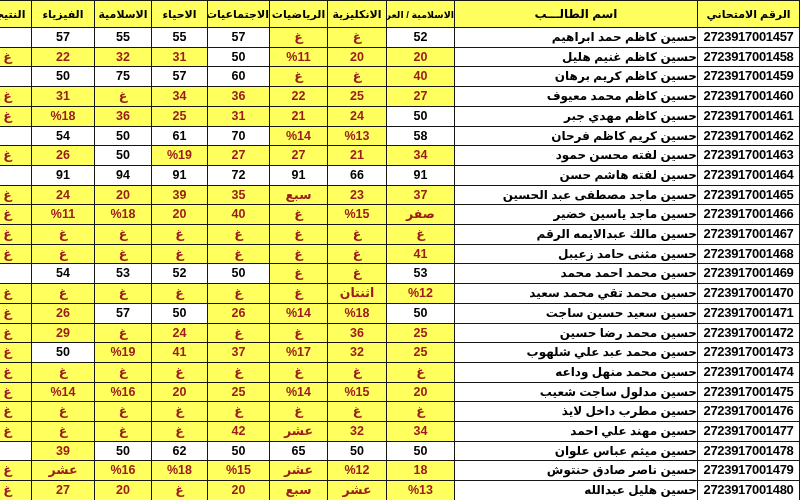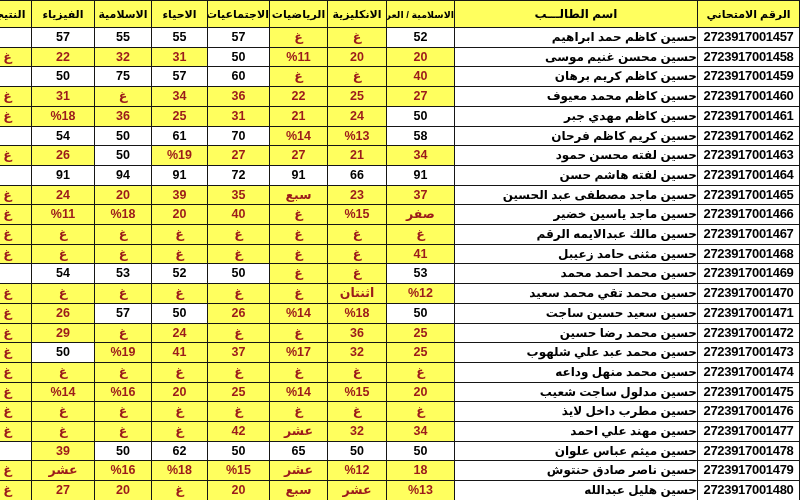--- a/index.html
+++ b/index.html
@@ -94,21 +94,21 @@
           <td class="fail">غ</td>
           <td class="fail">غ</td>
           <td class="pass">57</td>
           <td class="pass">55</td>
           <td class="pass">55</td>
           <td class="pass">57</td>
           <td class="pass"></td>
         </tr>
         <tr>
           <td class="pass num">2723917001458</td>
-          <td class="pass name">حسين محسن غنيم موسى</td>
+          <td class="pass name">حسين كاظم غنيم هليل</td>
           <td class="fail">20</td>
           <td class="fail">20</td>
           <td class="fail">%11</td>
           <td class="pass">50</td>
           <td class="fail">31</td>
           <td class="fail">32</td>
           <td class="fail">22</td>
           <td class="fail">غ</td>
         </tr>
         <tr>

